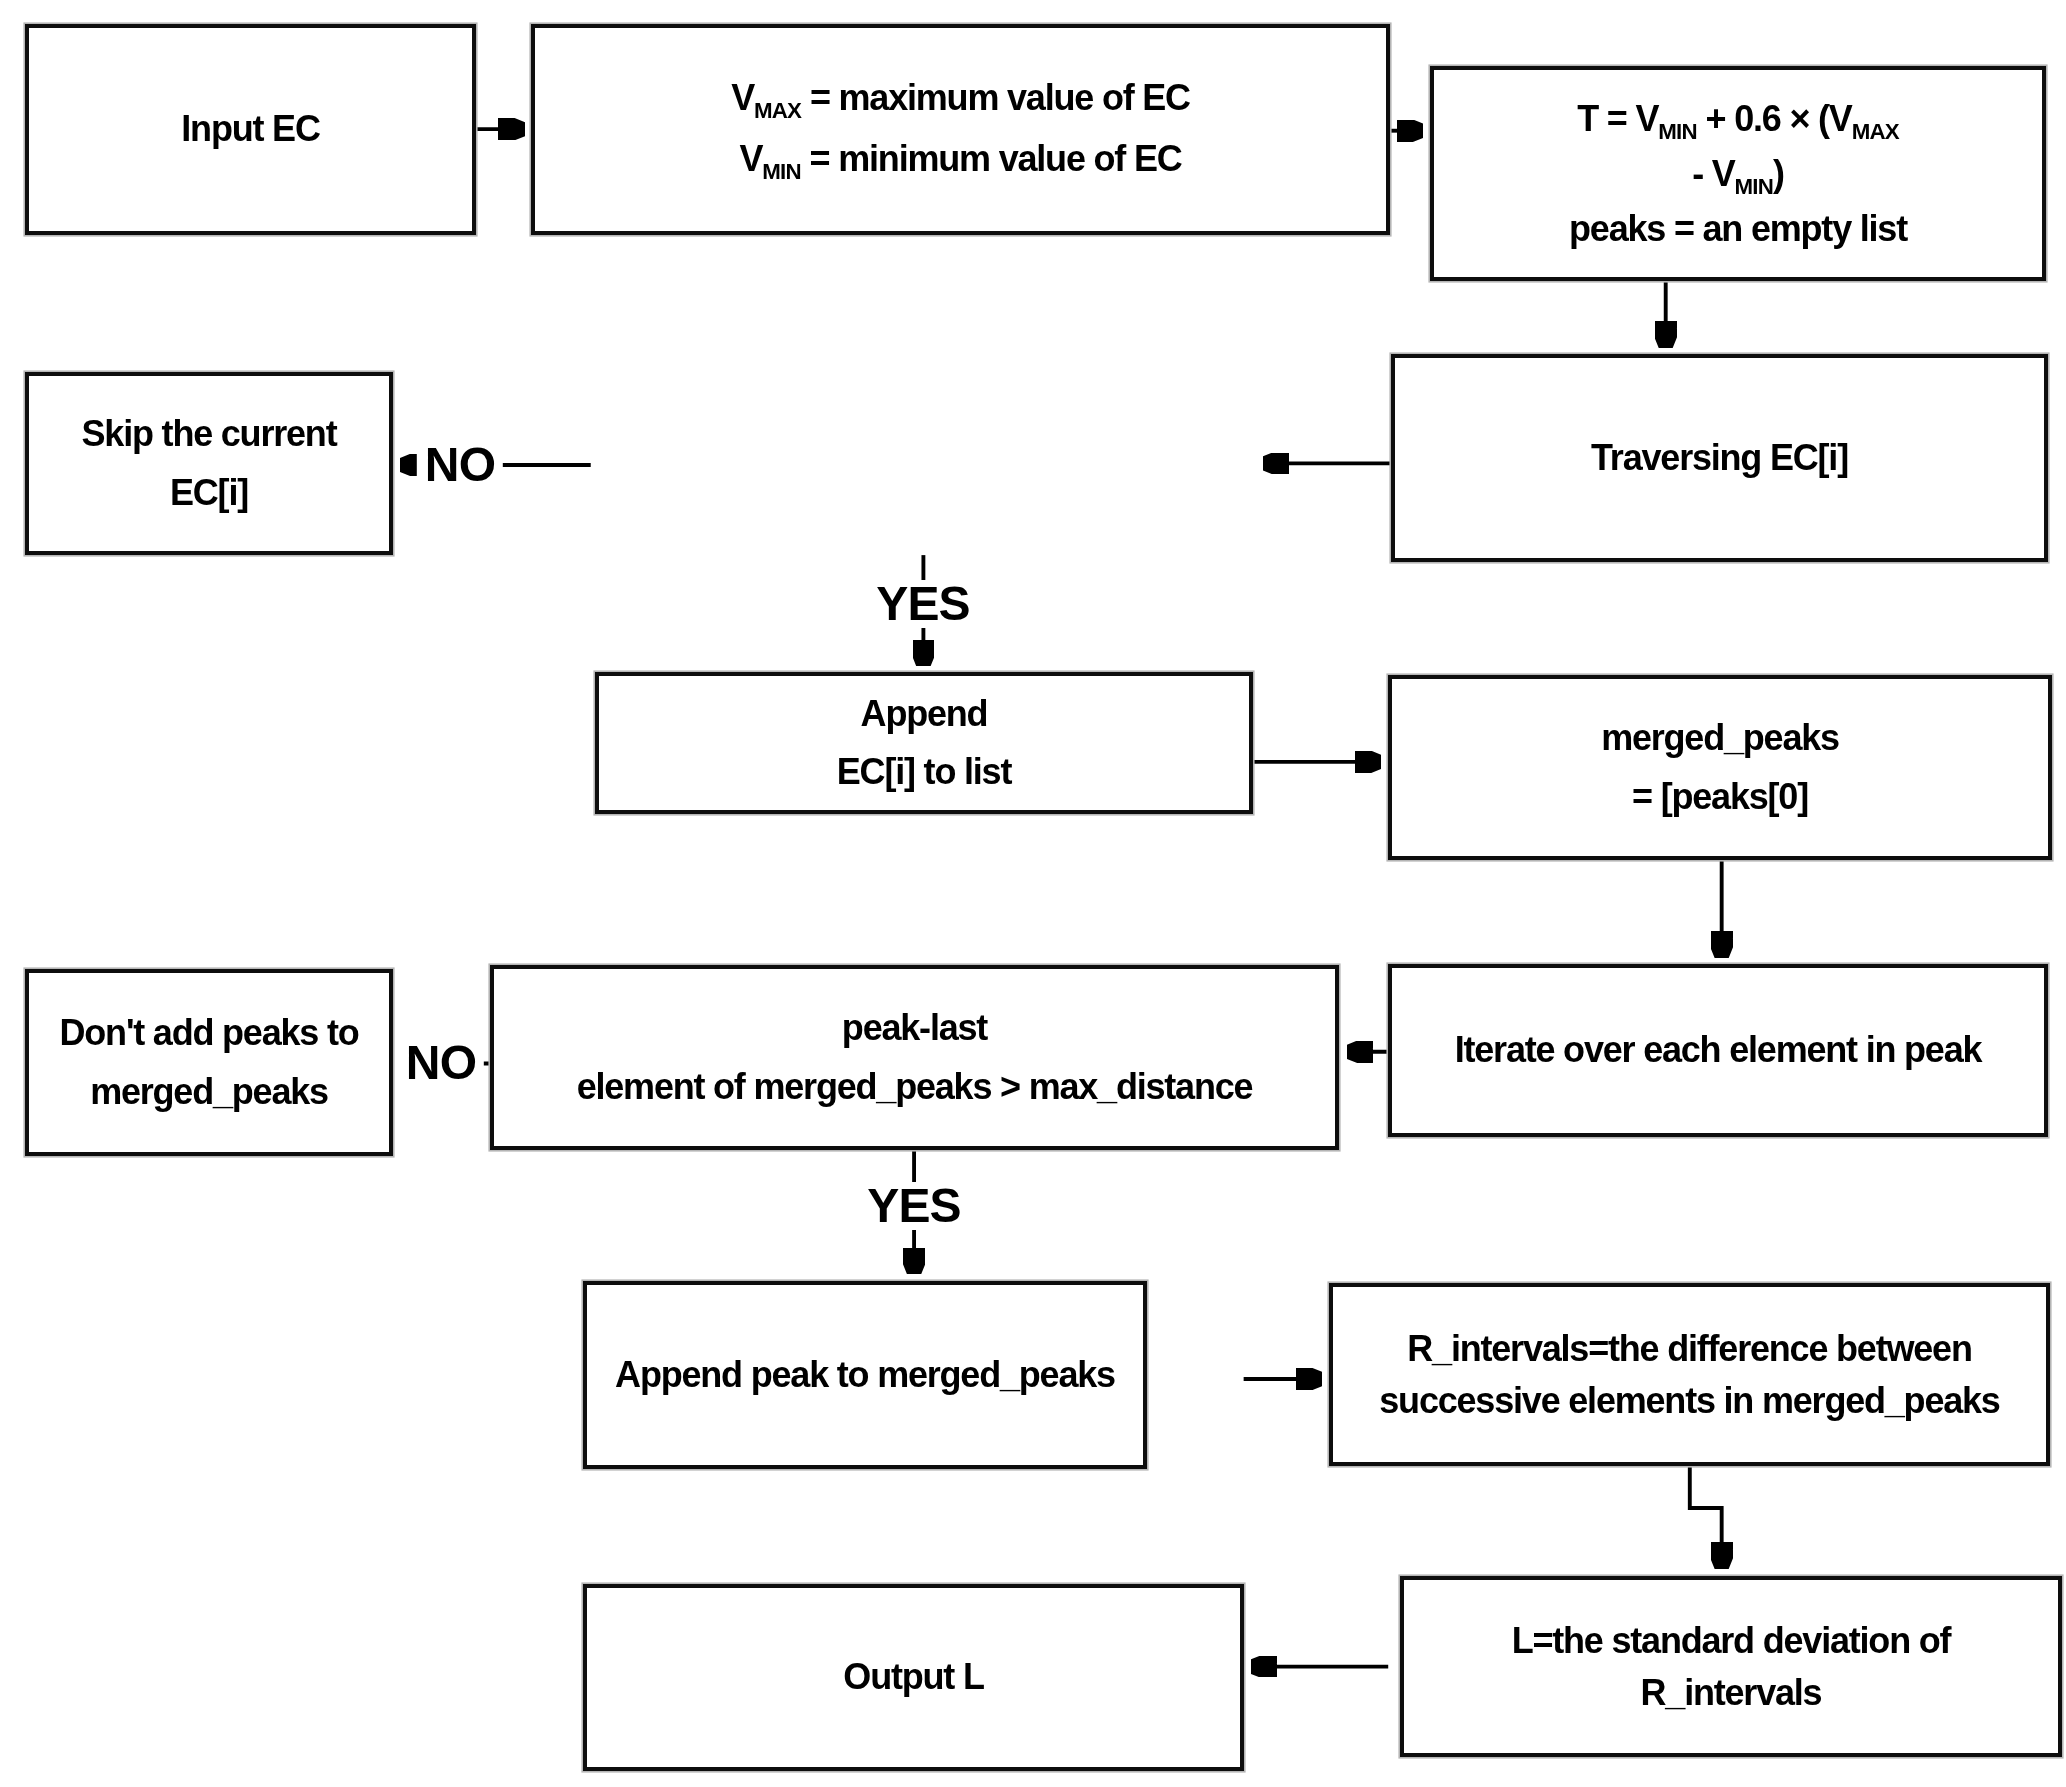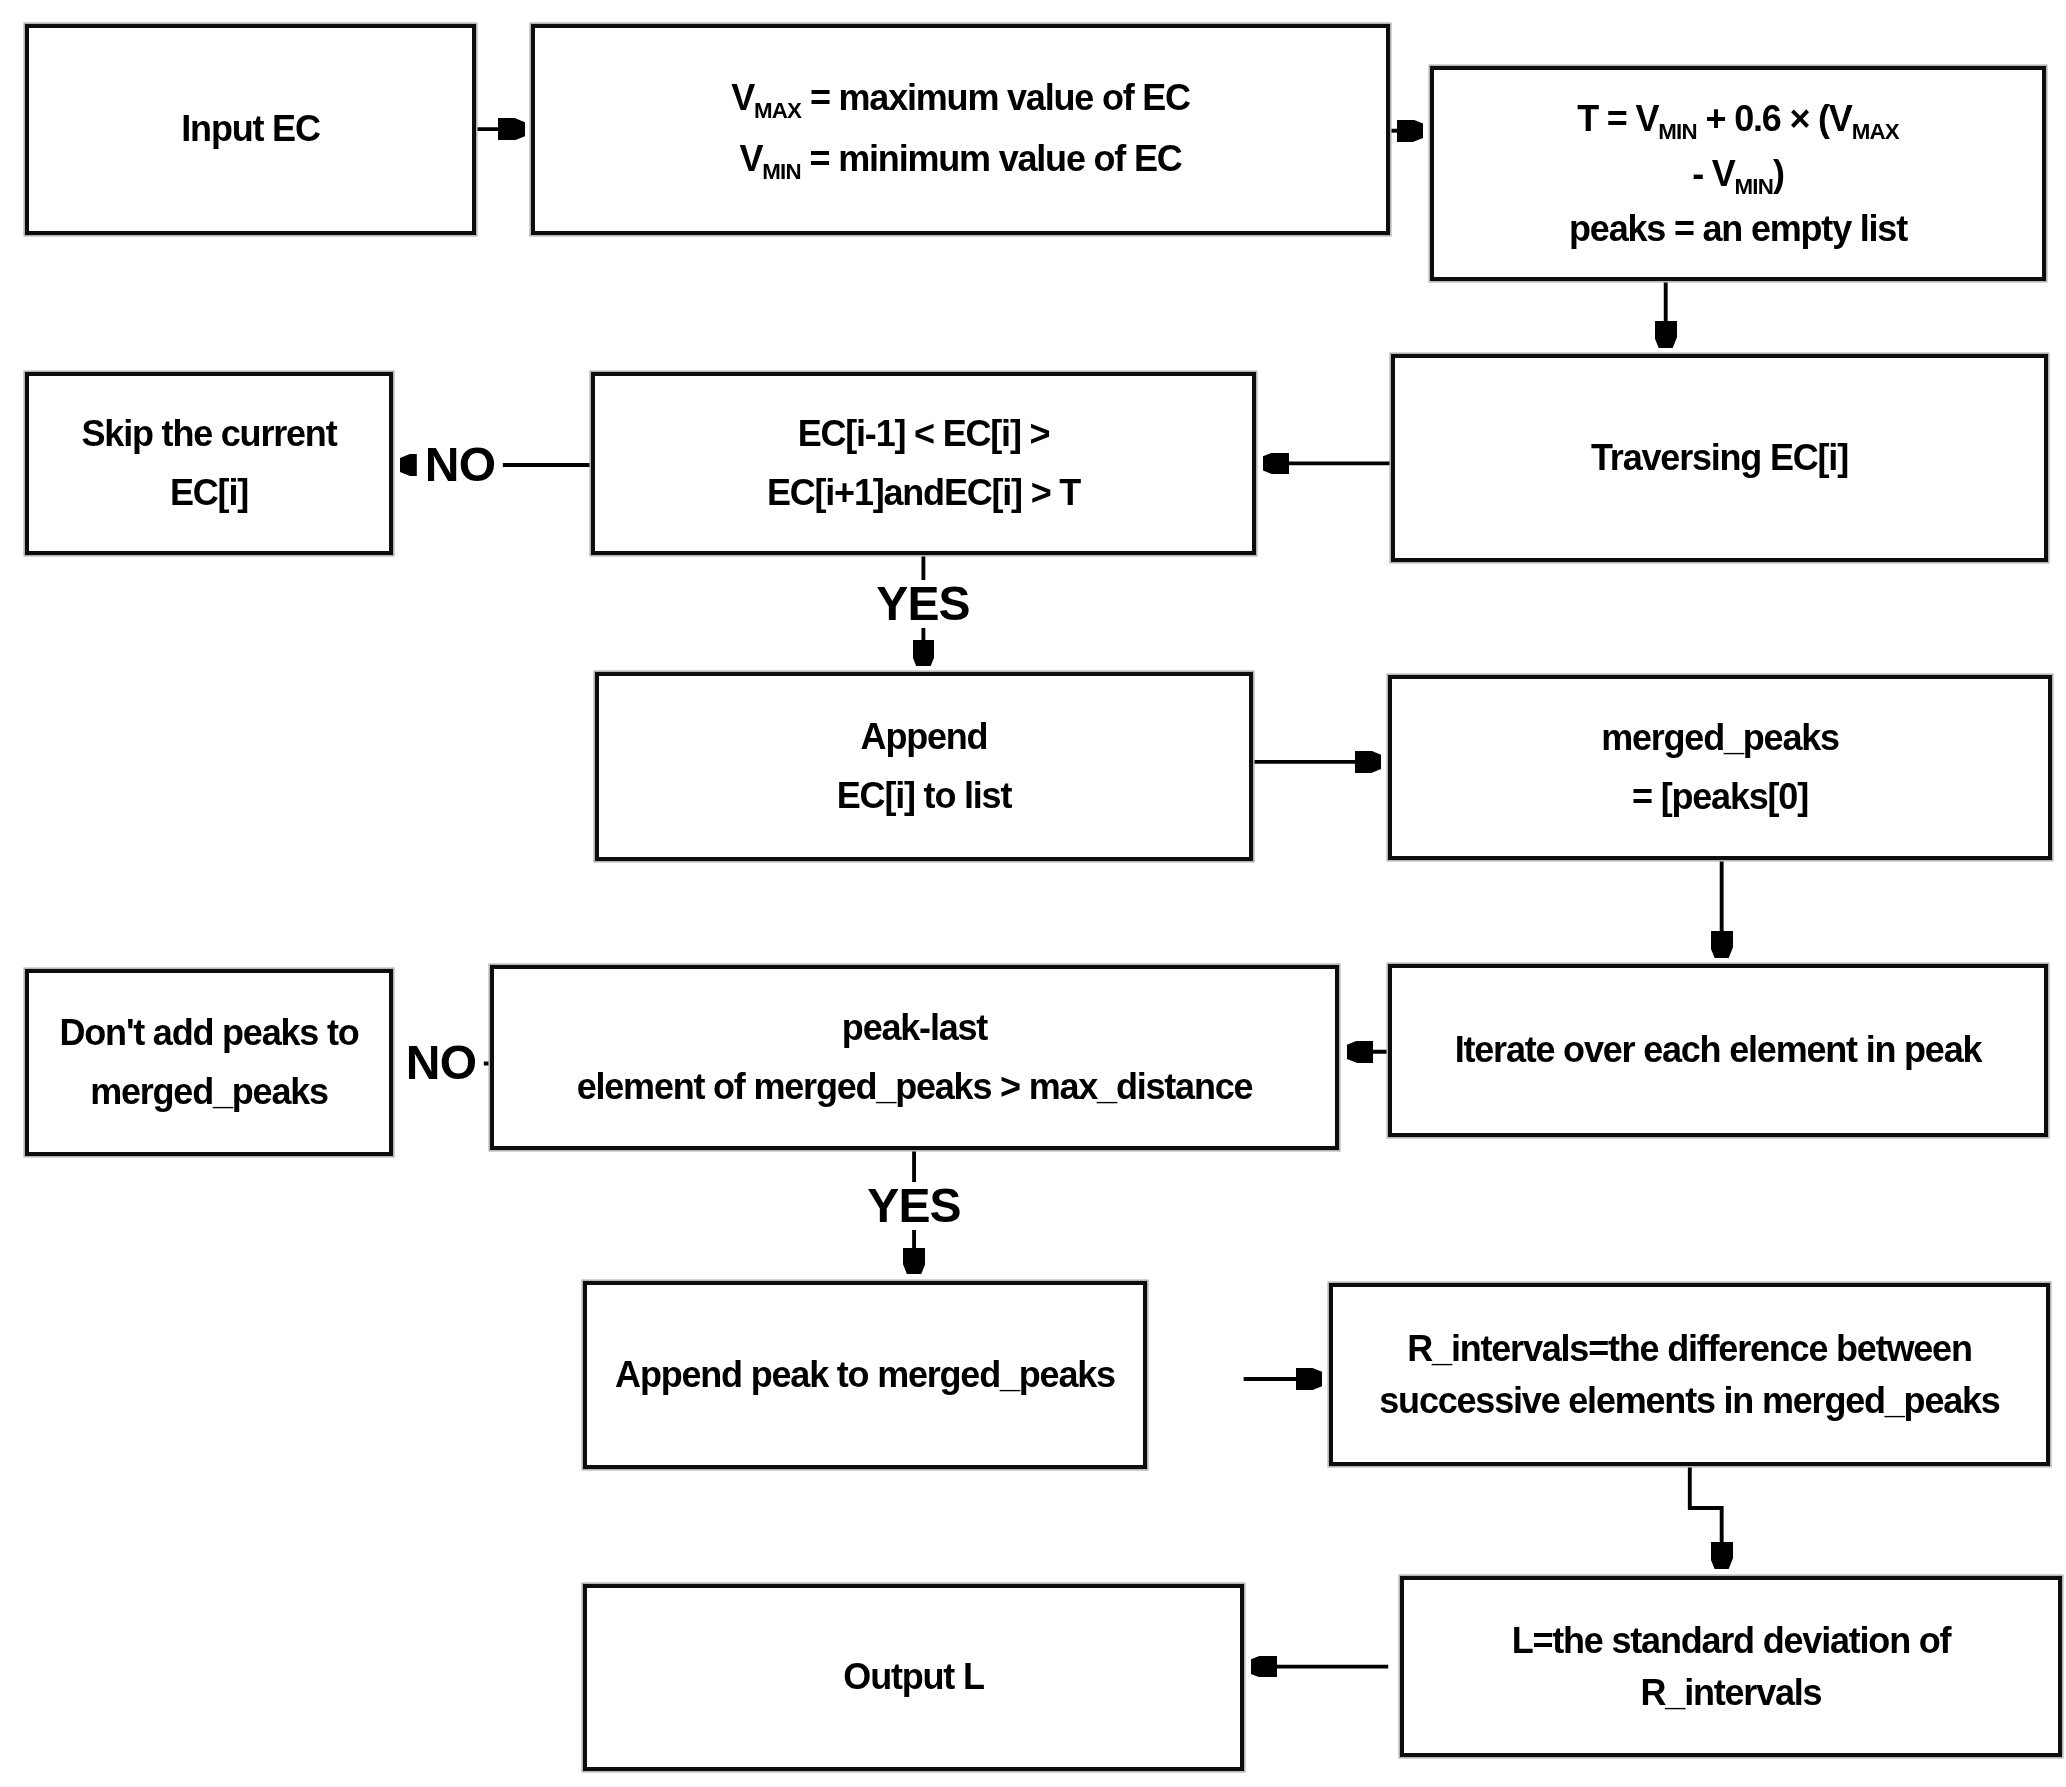--- a/index.html
+++ b/index.html
@@ -85,31 +85,27 @@
   <div class="node" style="left:1430px;top:21px;width:616px;height:215px;line-height:1.42;margin-top:45px;">
     <div class="ln"><span>T = V</span><sub>MIN</sub><span> + 0.6 × (V</span><sub>MAX</sub></div>
     <div class="ln"><span>- V</span><sub>MIN</sub><span>)</span></div>
     <div class="ln">peaks = an empty list</div>
   </div>
 
   <div class="node" style="left:1391px;top:354px;width:657px;height:208px;">
     <div class="ln">Traversing EC[i]</div>
   </div>
 
-  <div class="node" style="left:591px;top:372px;width:665px;height:183px;">
-    <div class="ln">EC[i-1] &lt; EC[i] &gt;</div>
-    <div class="ln">EC[i+1]andEC[i] &gt; T</div>
-  </div>
 
   <div class="node" style="left:25px;top:372px;width:368px;height:183px;">
     <div class="ln">Skip the current</div>
     <div class="ln">EC[i]</div>
   </div>
 
-  <div class="node" style="left:595px;top:672px;width:658px;height:189px;">
+  <div class="node" style="left:595px;top:672px;width:658px;height:142px;">
     <div class="ln">Append</div>
     <div class="ln">EC[i] to list</div>
   </div>
 
   <div class="node" style="left:1388px;top:675px;width:664px;height:185px;">
     <div class="ln">merged_peaks</div>
     <div class="ln">= [peaks[0]</div>
   </div>
 
   <div class="node" style="left:1388px;top:964px;width:660px;height:173px;">

